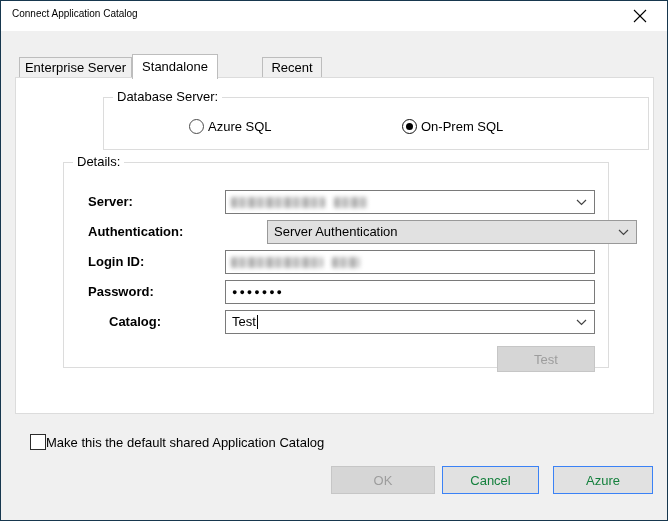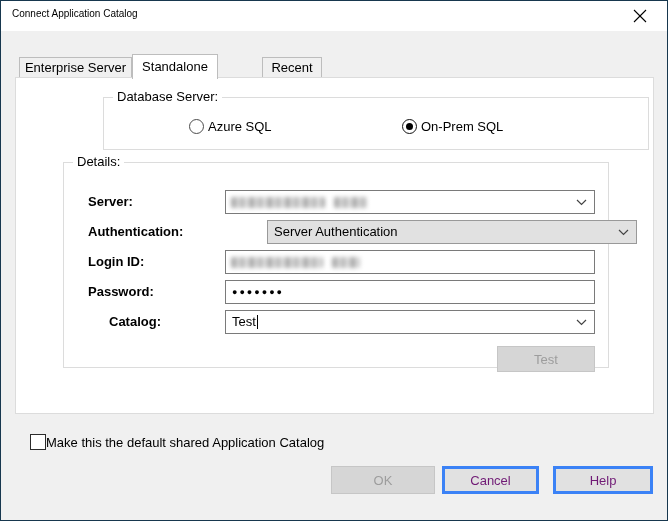--- a/index.html
+++ b/index.html
@@ -51,21 +51,21 @@
   .caret { display:inline-block; width:1px; height:14px; background:#000;
            vertical-align:text-bottom; margin-left:1px; }
 
   
   .redact { position:absolute; left:5px; top:6px; display:flex; gap:9px; filter:blur(2px); }
   .redact i { display:block; height:11px; border-radius:2px;
       background:repeating-linear-gradient(90deg,#ababab 0 5px,#d6d6d6 5px 9px,#bcbcbc 9px 14px,#e2e2e2 14px 18px); }
 
   
   .btn { position:absolute; height:28px; font-family:"Liberation Sans",sans-serif; font-size:13px;
-         background:#e1e1e1; border:3px solid #3b82f6; color:#701a75; }
+         background:#e1e1e1; border:1px solid #3b82f6; color:#15803d; }
   .btn:disabled, .btn.disabled { background:#d6d6d6; border:1px solid #c6c6c6; color:#9d9d9d; }
   .test-btn { left:433px; top:183px; width:98px; height:26px; }
   .ok-btn { left:330px; top:465px; width:104px; }
   .cancel-btn { left:441px; top:465px; width:97px; }
   .help-btn { left:552px; top:465px; width:100px; }
 
   
   .chkrow { position:absolute; left:29px; top:433px; display:flex; align-items:flex-end; gap:0; }
   .chk { width:16px; height:16px; background:#fff; border:1px solid #2b2b2b; flex:0 0 auto; }
 </style>
@@ -149,15 +149,15 @@
     </div>
   </div>
 
   <div class="chkrow">
     <span class="chk"></span>
     <span>Make this the default shared Application Catalog</span>
   </div>
 
   <button class="btn ok-btn disabled" disabled="">OK</button>
   <button class="btn cancel-btn">Cancel</button>
-  <button class="btn help-btn">Help</button>
+  <button class="btn help-btn">Azure</button>
 
 </div>
 
 </body></html>

